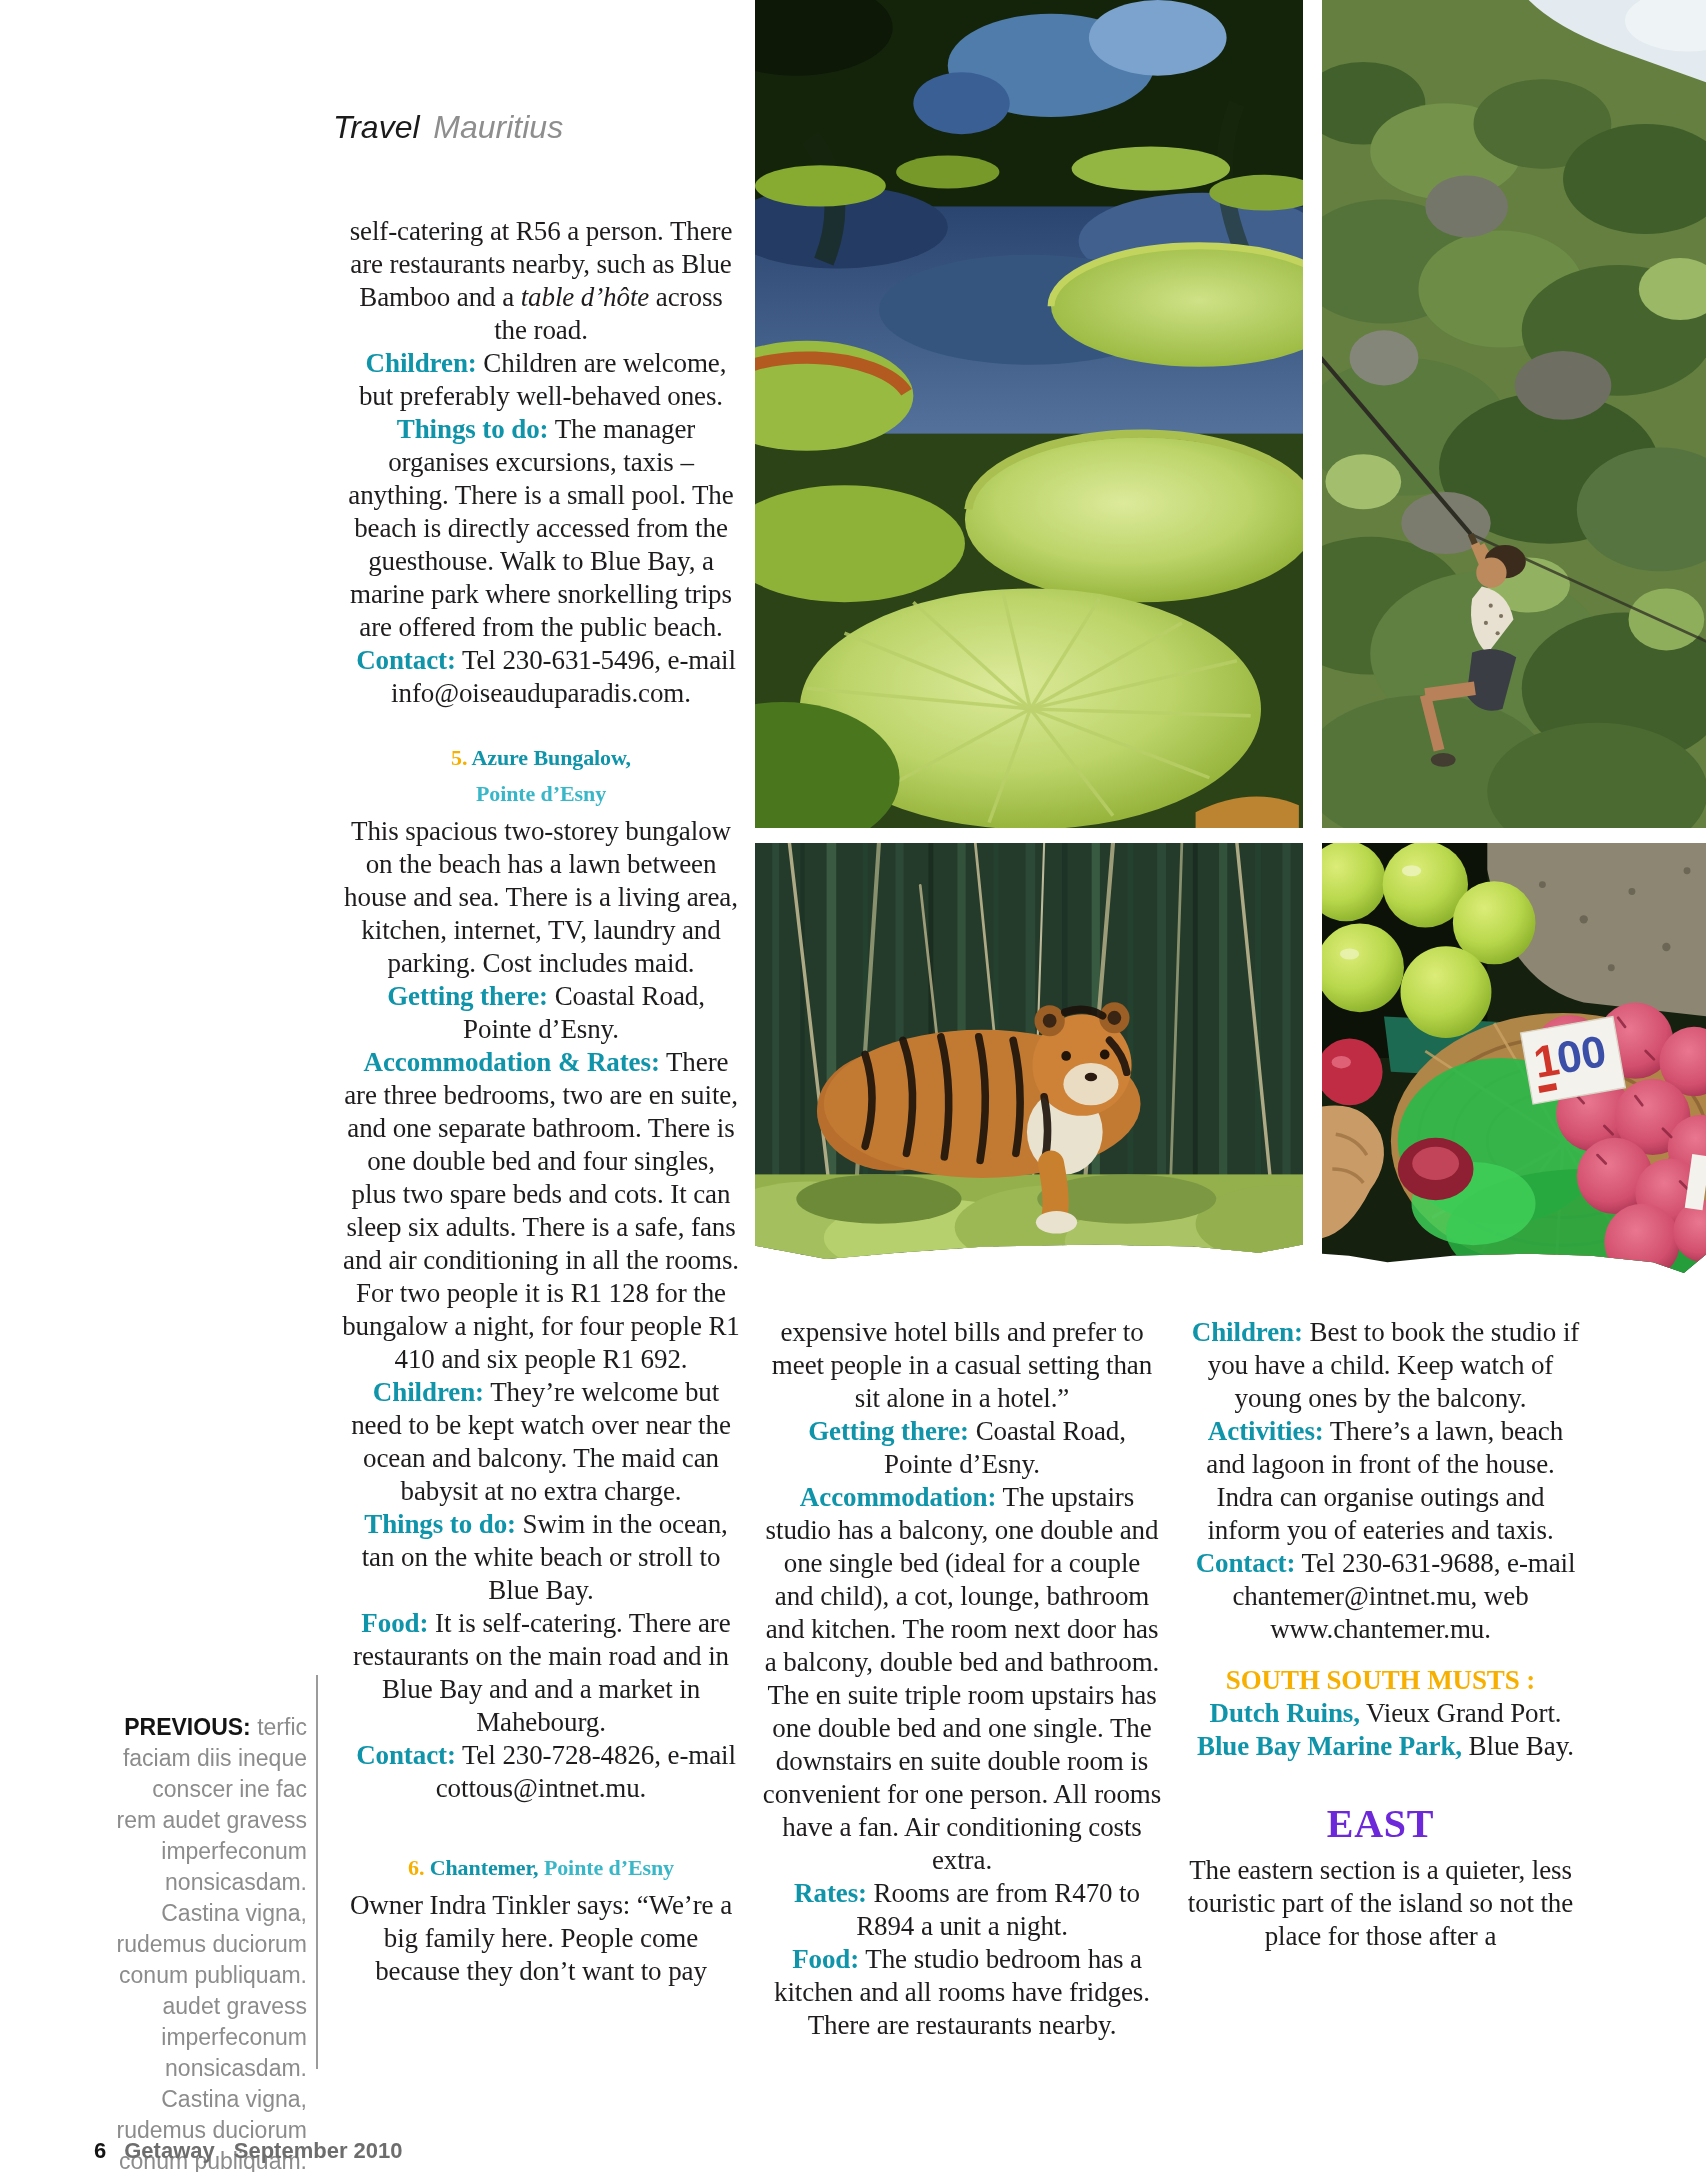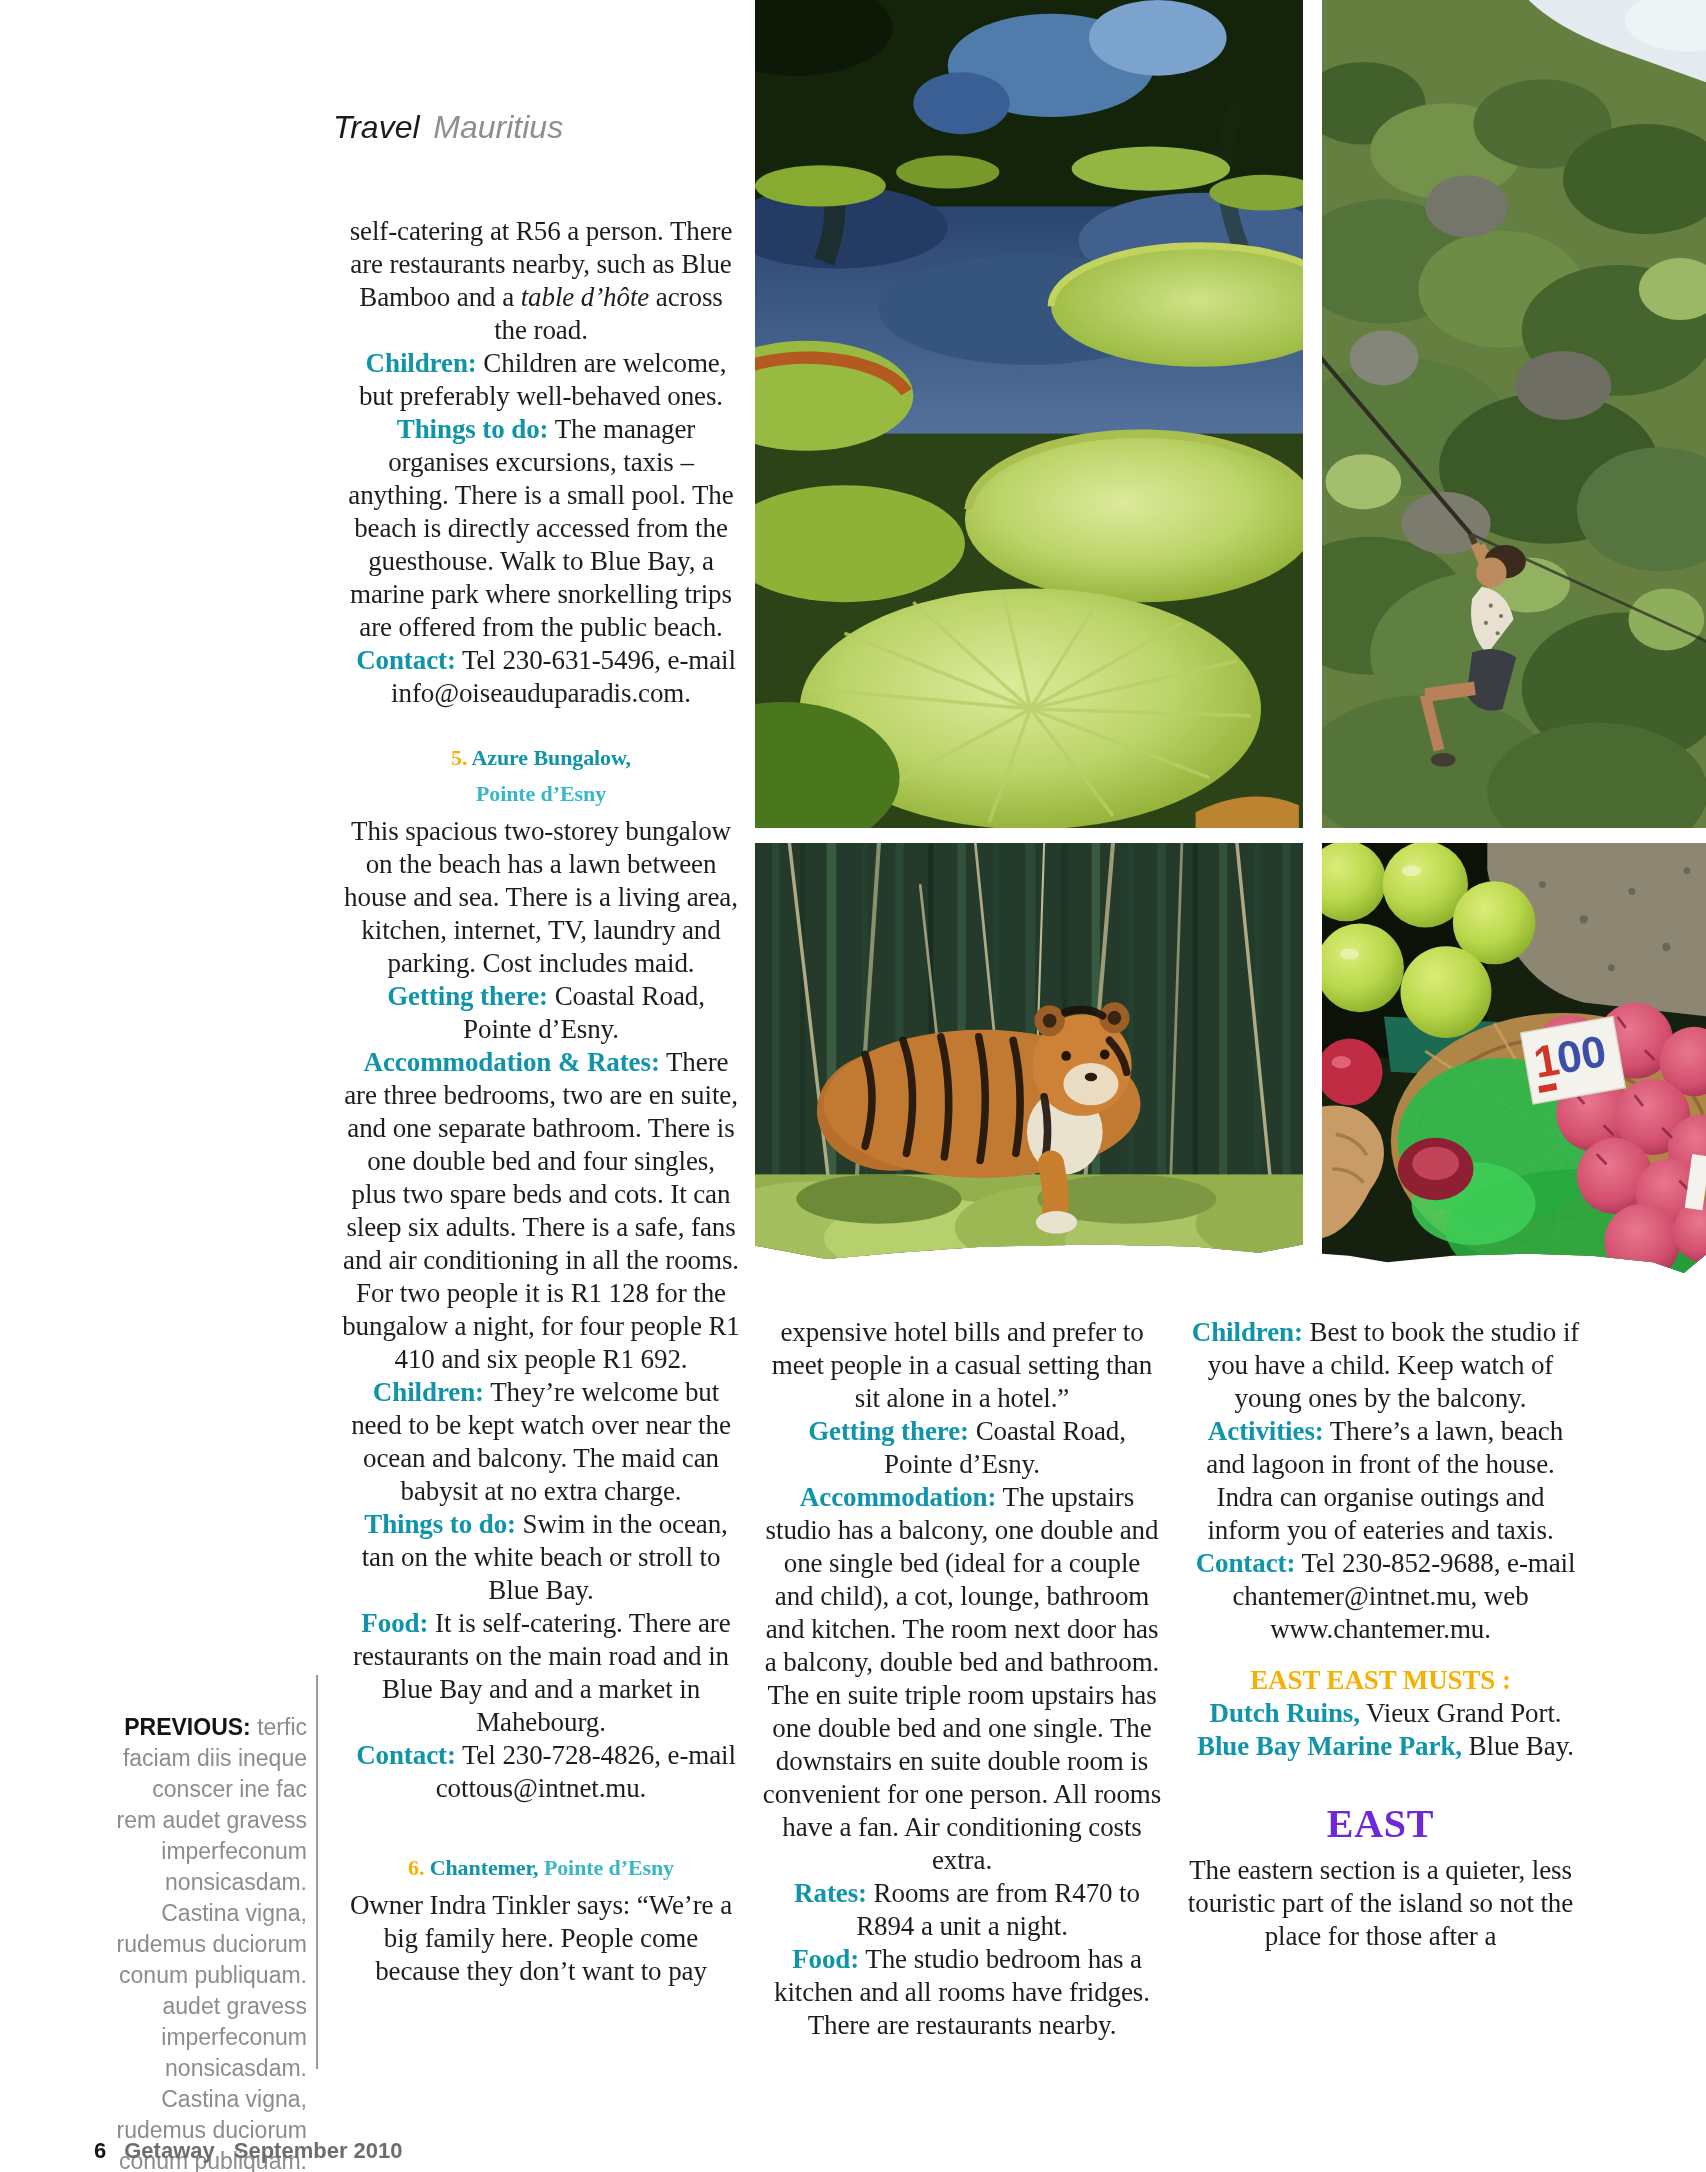--- a/index.html
+++ b/index.html
@@ -350,22 +350,22 @@
     <p><span>expensive hotel bills and prefer to meet people in a casual setting than sit alone in a hotel.”</span></p>
     <p><span class="lbl">Getting there:</span><span> Coastal Road, Pointe d’Esny.</span></p>
     <p><span class="lbl">Accommodation:</span><span> The upstairs studio has a balcony, one double and one single bed (ideal for a couple and child), a cot, lounge, bathroom and kitchen. The room next door has a balcony, double bed and bathroom. The en suite triple room upstairs has one double bed and one single. The downstairs en suite double room is convenient for one person. All rooms have a fan. Air conditioning costs extra.</span></p>
     <p><span class="lbl">Rates:</span><span> Rooms are from R470 to R894 a unit a night.</span></p>
     <p><span class="lbl">Food:</span><span> The studio bedroom has a kitchen and all rooms have fridges. There are restaurants nearby.</span></p>
   </div>
 
   <div class="col col3">
     <p><span class="lbl">Children:</span><span> Best to book the studio if you have a child. Keep watch of young ones by the balcony.</span></p>
     <p><span class="lbl">Activities:</span><span> There’s a lawn, beach and lagoon in front of the house. Indra can organise outings and inform you of eateries and taxis.</span></p>
-    <p><span class="lbl">Contact:</span><span> Tel 230-852-9688, e-mail chantemer@intnet.mu, web www.chantemer.mu.</span></p>
-    <p class="mtm"><span class="musts">EAST EAST MUSTS :</span></p>
+    <p><span class="lbl">Contact:</span><span> Tel 230-631-9688, e-mail chantemer@intnet.mu, web www.chantemer.mu.</span></p>
+    <p class="mtm"><span class="musts">SOUTH SOUTH MUSTS :</span></p>
     <p><span class="lbl">Dutch Ruins,</span><span> Vieux Grand Port.</span></p>
     <p><span class="lbl">Blue Bay Marine Park,</span><span> Blue Bay.</span></p>
     <p class="east">EAST</p>
     <p><span>The eastern section is a quieter, less touristic part of the island so not the place for those after a</span></p>
   </div>
 
   <aside class="prev">
     <b>PREVIOUS:</b><span> terfic faciam diis ineque conscer ine fac rem audet gravess imperfeconum nonsicasdam. Castina vigna,  rudemus duciorum conum publiquam. audet gravess imperfeconum nonsicasdam. Castina vigna, rudemus duciorum conum publiquam.</span>
   </aside>
   <div class="vrule"></div>

